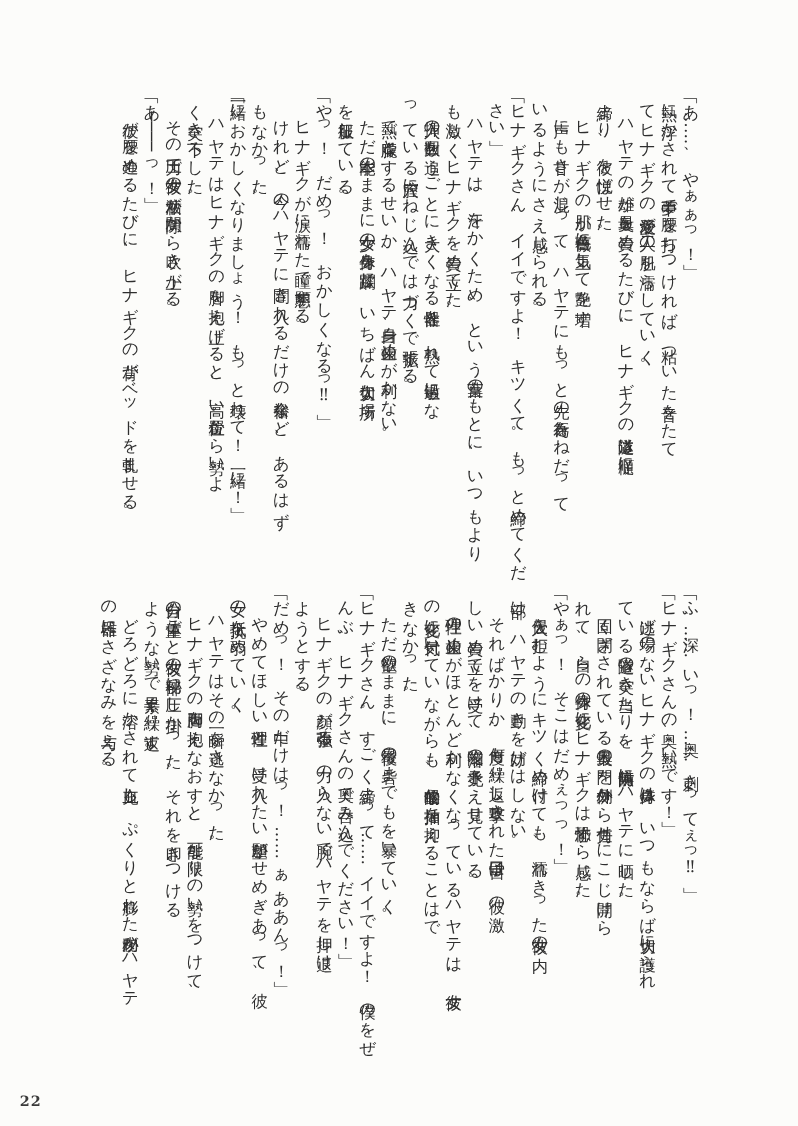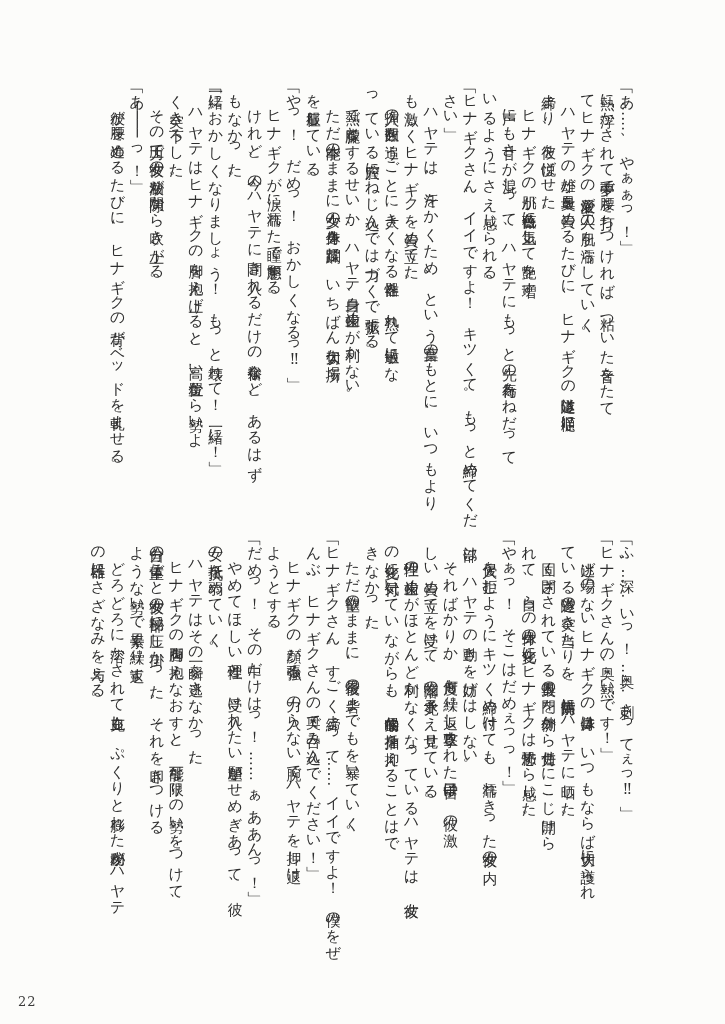--- a/index.html
+++ b/index.html
@@ -39,20 +39,21 @@
     right: 88px;
     height: 432px;
   }
   .page-number {
     position: absolute;
     left: 18px;
     top: 994px;
     font-size: 13px;
     color: #3a3a3a;
     letter-spacing: 1px;
+    font-weight: bold;
   }
 </style>
 </head>
 <body>
 
 <div class="page">
 
   <div class="vblock top-block">
       <p>「あ……、やぁぁっ！」</p>
       <p>熱に浮かされて夢中で腰を打ちつければ、粘ついた音をたて</p>

